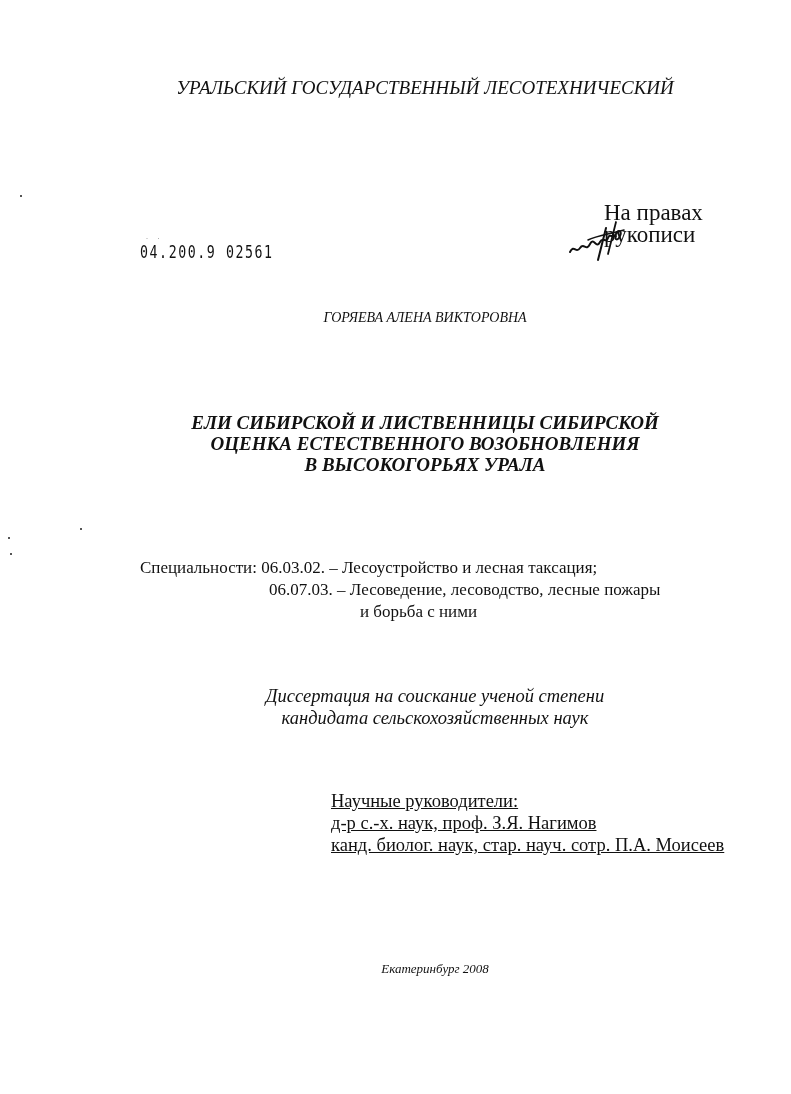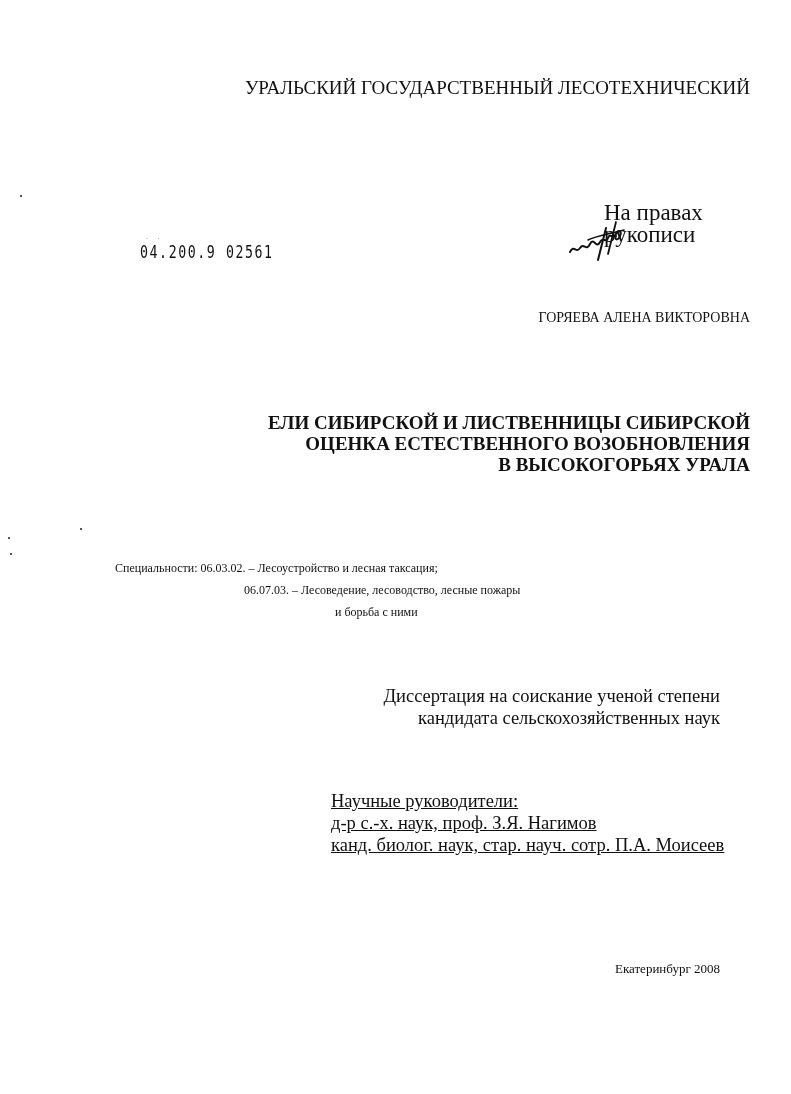--- a/index.html
+++ b/index.html
@@ -9,21 +9,21 @@
     }
     body {
       width: 791px;
       height: 1094px;
       position: relative;
       overflow: hidden;
       font-family: "Liberation Serif", "DejaVu Serif", serif;
       color: #111111;
     }
     .abs { position: absolute; }
-    .center-text { text-align: right; }
+    .center-text { text-align: center; font-style: italic; }
     .university {
       left: 100px; width: 650px; top: 76px;
       font-size: 19px; line-height: 23px;
       letter-spacing: 0px;
     }
     .manuscript {
       left: 604px; top: 202px;
       font-size: 23px; line-height: 22px;
     }
     .signature {
@@ -43,21 +43,21 @@
     }
     .author {
       left: 100px; width: 650px; top: 307px;
       font-size: 14px; line-height: 22px;
     }
     .title {
       left: 100px; width: 650px; top: 412px;
       font-size: 19px; line-height: 21px; font-weight: bold;
     }
     .spec {
-      font-size: 12px; line-height: 22px; white-space: nowrap;
+      font-size: 17px; line-height: 22px; white-space: nowrap; margin-left: 25px;
     }
     .spec-l1 { left: 115px; top: 557px; }
     .spec-l2 { left: 244px; top: 579px; }
     .spec-l3 { left: 335px; top: 601px; }
     .degree {
       left: 150px; width: 570px; top: 685px;
       font-size: 18.5px; line-height: 22px;
     }
     .supervisors {
       left: 331px; top: 790px;

